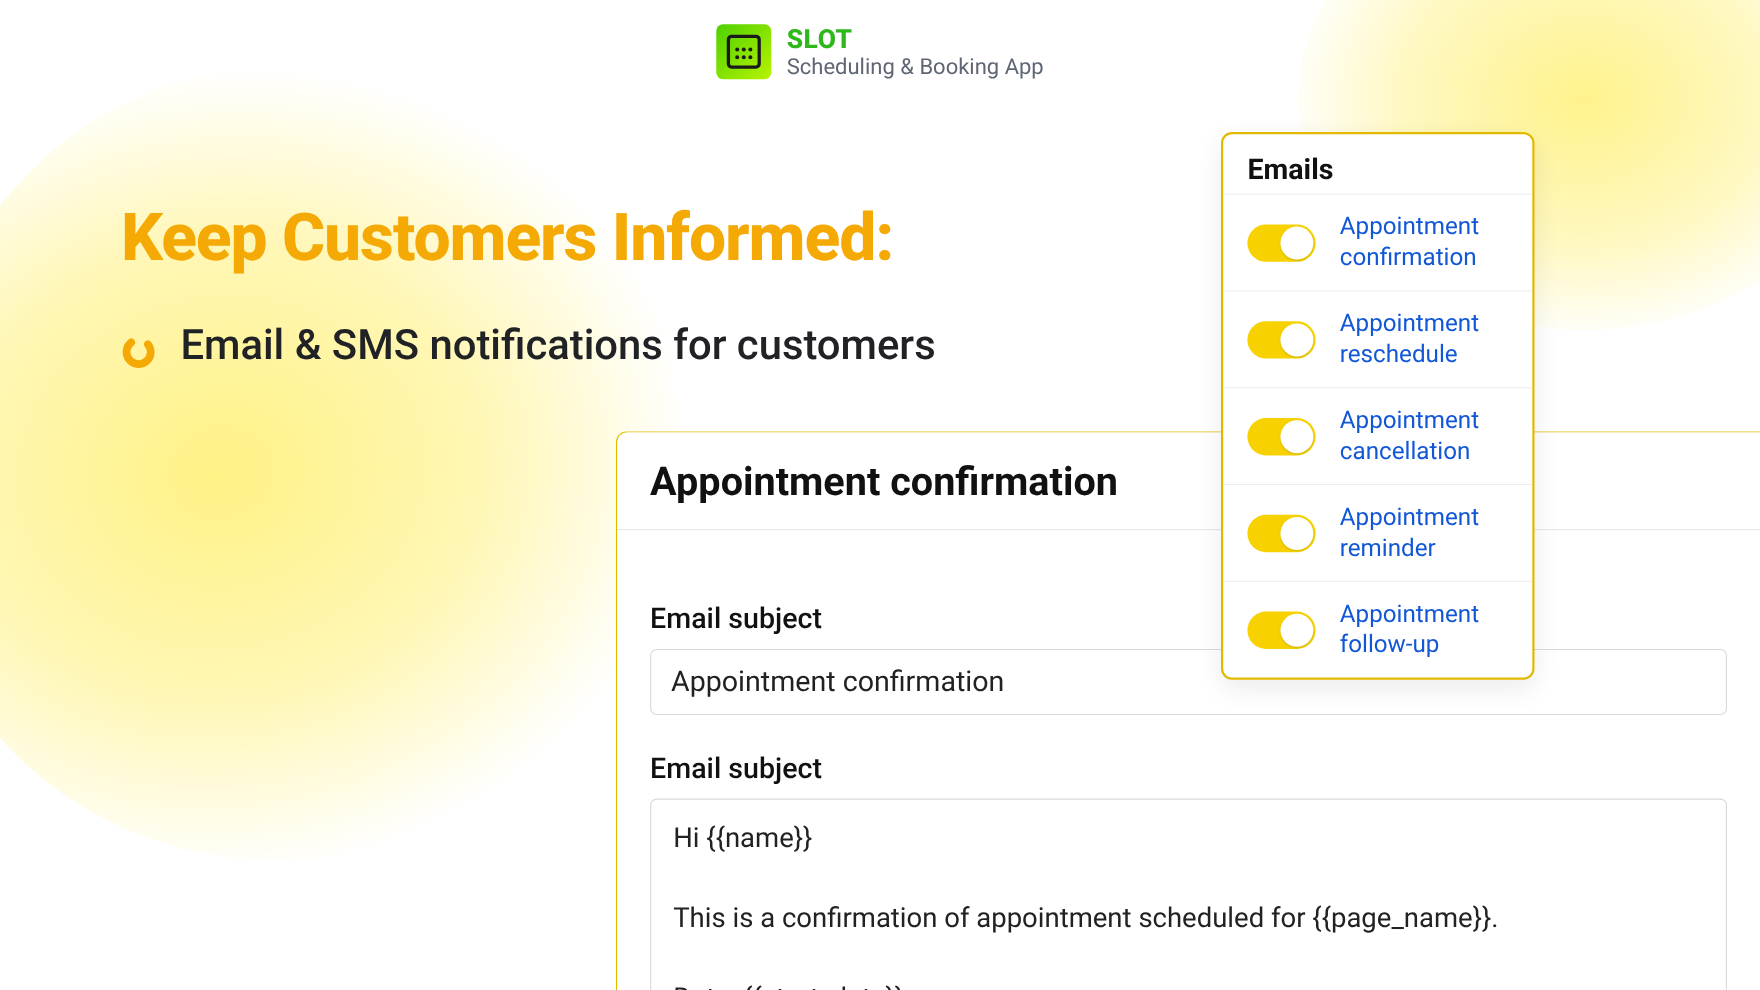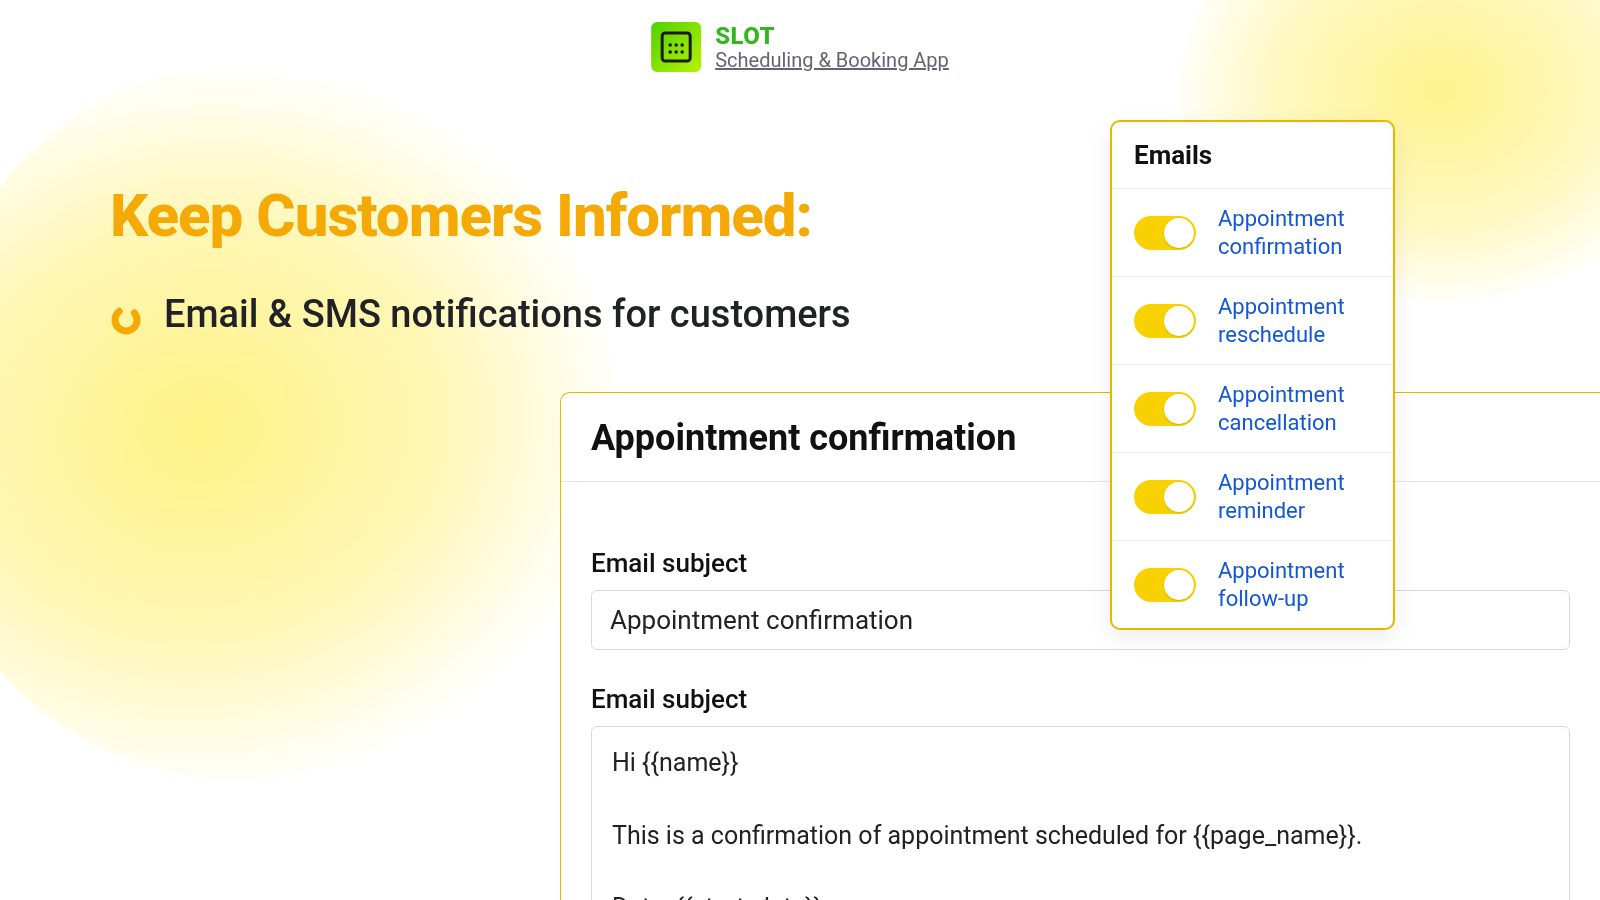--- a/index.html
+++ b/index.html
@@ -61,21 +61,20 @@
     color: #2fb81c;
     font-weight: 800;
     font-size: 24px;
     letter-spacing: 0.5px;
   }
   .logo-text .tagline {
     color: #5f6673;
     font-size: 20px;
     font-weight: 400;
     margin-top: -2px;
-    text-decoration: underline;
   }
 
   
   .headline {
     position: absolute;
     top: 180px;
     left: 110px;
     z-index: 2;
   }
   .headline h1 {
@@ -168,21 +167,21 @@
     top: 120px;
     left: 1110px;
     width: 285px;
     background: #ffffff;
     border: 2px solid #e3b900;
     border-radius: 10px;
     box-shadow: 0 8px 24px rgba(0,0,0,0.08);
     z-index: 3;
   }
   .emails-panel-header {
-    padding: 18px 22px 18px 22px;
+    padding: 18px 22px 6px 22px;
     font-size: 26px;
     font-weight: 700;
     color: #111;
     border-bottom: 1px solid #ededef;
   }
   .email-item {
     display: flex;
     align-items: center;
     gap: 22px;
     padding: 16px 22px;

